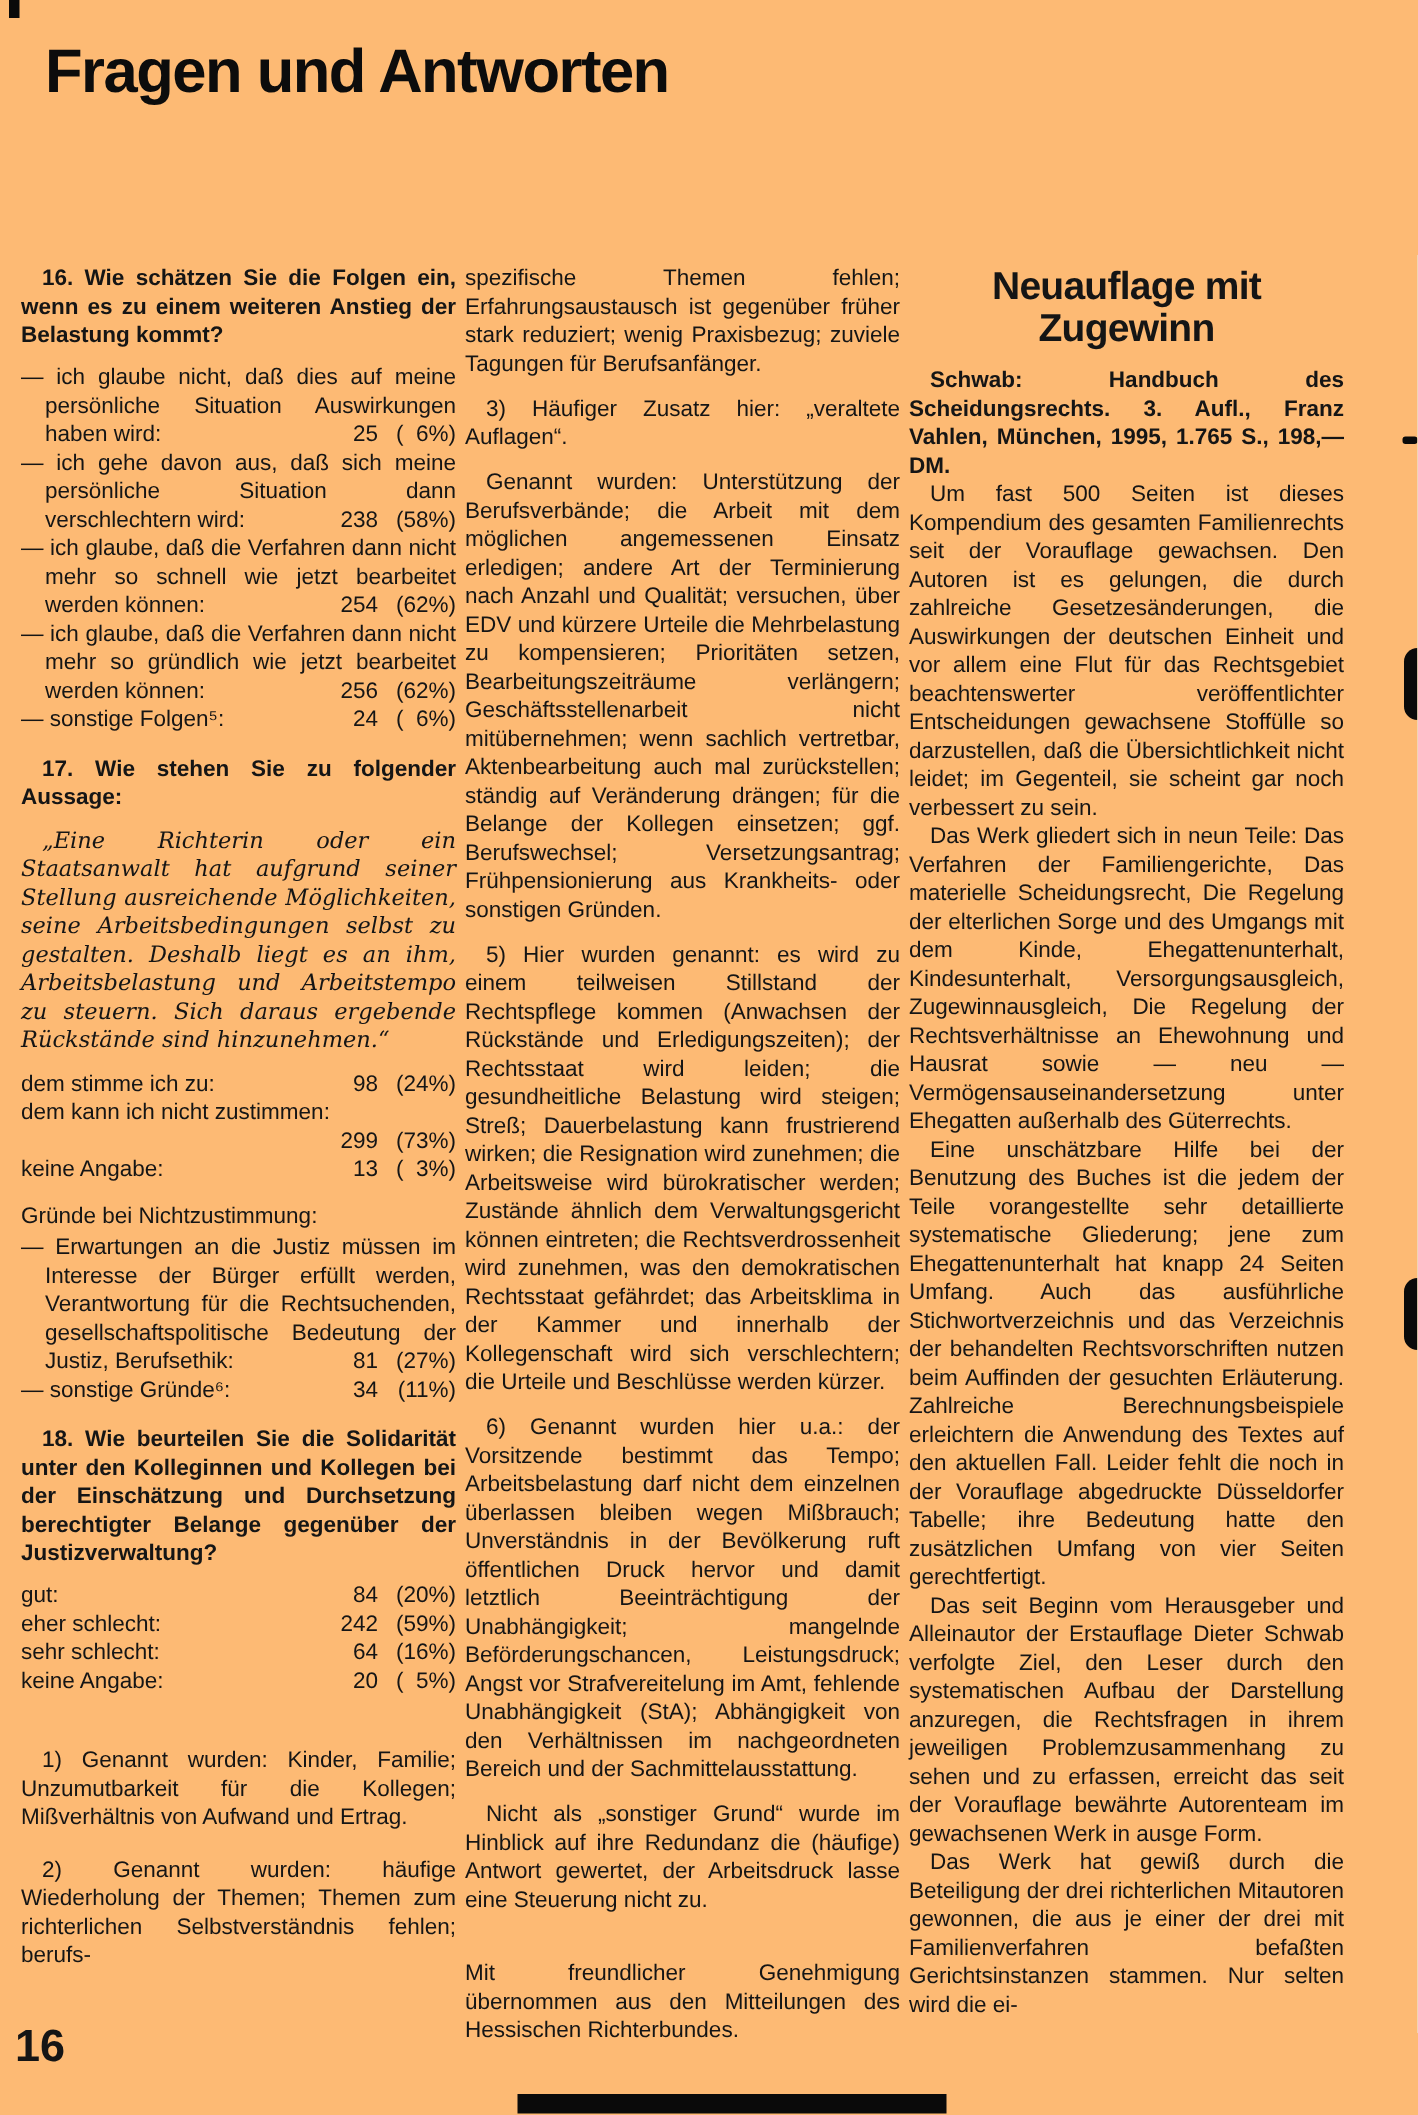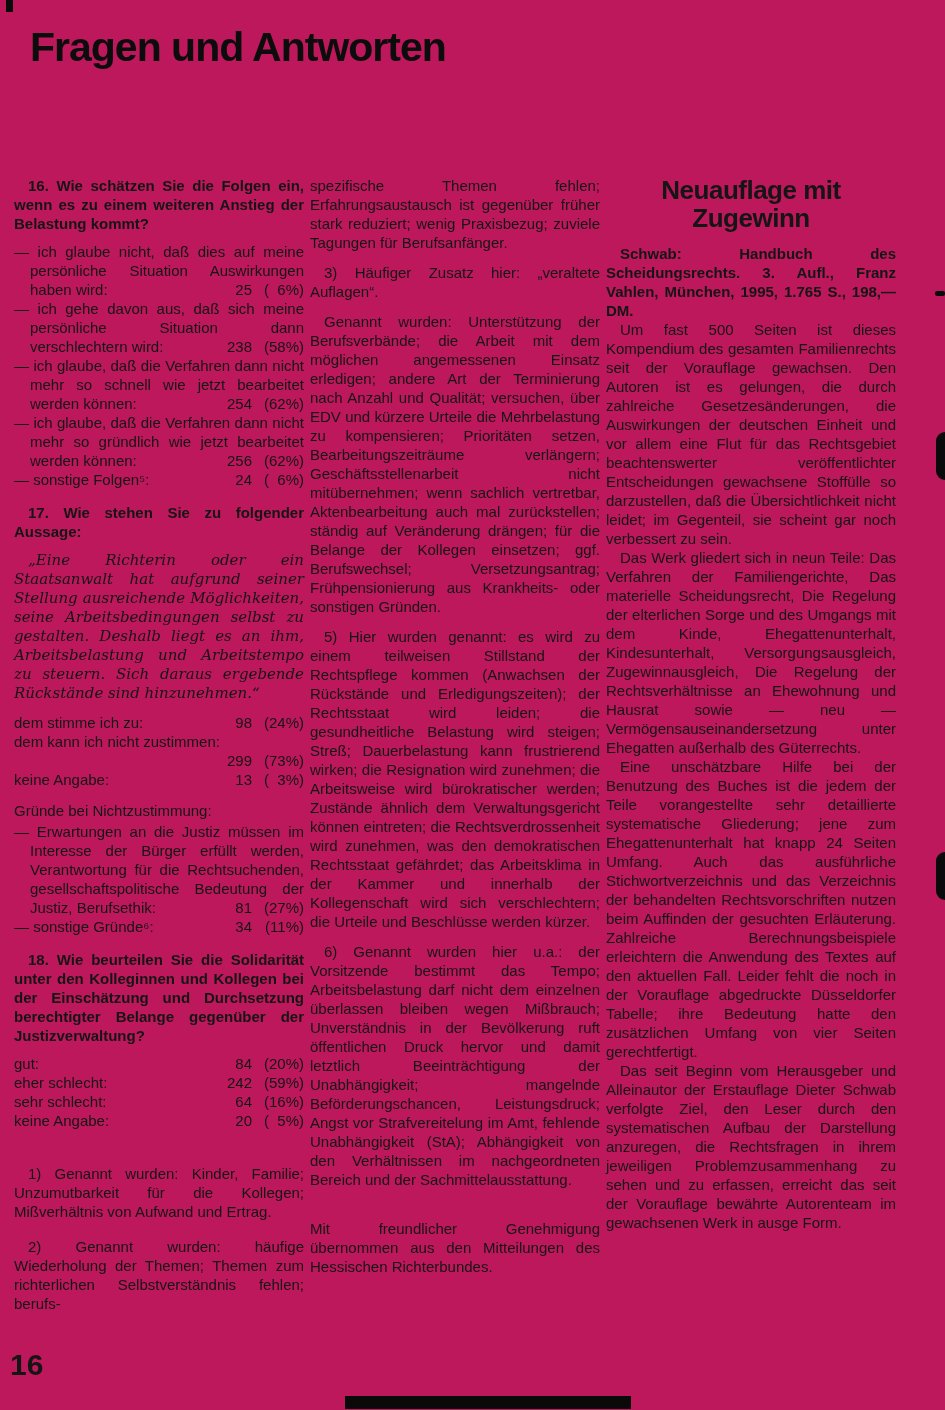--- a/index.html
+++ b/index.html
@@ -1,18 +1,18 @@
 <!DOCTYPE html>
 <html lang="de"><head>
 <meta charset="utf-8">
 <style>
   html,body{margin:0;padding:0;background:#e8e8e8;}
   #page{
     position:relative; width:945px; height:1410px; margin:0 auto;
-    background:#be185d; overflow:hidden; color:#151515;
+    background:#fdba74; overflow:hidden; color:#151515;
     font-family:"Liberation Sans", sans-serif;
   }
   
   #page-title{
     position:absolute; left:30px; top:24px;
     font-size:41px; font-weight:bold; letter-spacing:-1px;
     color:#0c0c0c;
   }
   
   #cols{
@@ -146,30 +146,32 @@
       <p class="fn" style="margin-top:34px">1) Genannt wurden: Kinder, Familie; Unzumutbarkeit für die Kollegen; Mißverhältnis von Aufwand und Ertrag.</p>
       <p class="fn">2) Genannt wurden: häufige Wiederholung der Themen; Themen zum richterlichen Selbstverständnis fehlen; berufs-</p>
     </section>
 
     <section class="col">
       <p class="bp noindent">spezifische Themen fehlen; Erfahrungsaustausch ist gegenüber früher stark reduziert; wenig Praxisbezug; zuviele Tagungen für Berufsanfänger.</p>
       <p class="bp">3) Häufiger Zusatz hier: „veraltete Auflagen“.</p>
       <p class="bp">Genannt wurden: Unterstützung der Berufsverbände; die Arbeit mit dem möglichen angemessenen Einsatz erledigen; andere Art der Terminierung nach Anzahl und Qualität; versuchen, über EDV und kürzere Urteile die Mehrbelastung zu kompensieren; Prioritäten setzen, Bearbeitungszeiträume verlängern; Geschäftsstellenarbeit nicht mitübernehmen; wenn sachlich vertretbar, Aktenbearbeitung auch mal zurückstellen; ständig auf Veränderung drängen; für die Belange der Kollegen einsetzen; ggf. Berufswechsel; Versetzungsantrag; Frühpensionierung aus Krankheits- oder sonstigen Gründen.</p>
       <p class="bp">5) Hier wurden genannt: es wird zu einem teilweisen Stillstand der Rechtspflege kommen (Anwachsen der Rückstände und Erledigungszeiten); der Rechtsstaat wird leiden; die gesundheitliche Belastung wird steigen; Streß; Dauerbelastung kann frustrierend wirken; die Resignation wird zunehmen; die Arbeitsweise wird bürokratischer werden; Zustände ähnlich dem Verwaltungsgericht können eintreten; die Rechtsverdrossenheit wird zunehmen, was den demokratischen Rechtsstaat gefährdet; das Arbeitsklima in der Kammer und innerhalb der Kollegenschaft wird sich verschlechtern; die Urteile und Beschlüsse werden kürzer.</p>
       <p class="bp">6) Genannt wurden hier u.a.: der Vorsitzende bestimmt das Tempo; Arbeitsbelastung darf nicht dem einzelnen überlassen bleiben wegen Mißbrauch; Unverständnis in der Bevölkerung ruft öffentlichen Druck hervor und damit letztlich Beeinträchtigung der Unabhängigkeit; mangelnde Beförderungschancen, Leistungsdruck; Angst vor Strafvereitelung im Amt, fehlende Unabhängigkeit (StA); Abhängigkeit von den Verhältnissen im nachgeordneten Bereich und der Sachmittelausstattung.</p>
+      <p class="bp">Nicht als „sonstiger Grund“ wurde im Hinblick auf ihre Redundanz die (häufige) Antwort gewertet, der Arbeitsdruck lasse eine Steuerung nicht zu.</p>
       <p class="bp noindent credit">Mit freundlicher Genehmigung übernommen aus den Mitteilungen des Hessischen Richterbundes.</p>
     </section>
 
     <section class="col">
       <h2 id="review-heading">Neuauflage mit Zugewinn</h2>
       <p class="citation">Schwab: Handbuch des Scheidungsrechts. 3. Aufl., Franz Vahlen, München, 1995, 1.765 S., 198,— DM.</p>
       <p class="rp">Um fast 500 Seiten ist dieses Kompendium des gesamten Familienrechts seit der Vorauflage gewachsen. Den Autoren ist es gelungen, die durch zahlreiche Gesetzesänderungen, die Auswirkungen der deutschen Einheit und vor allem eine Flut für das Rechtsgebiet beachtenswerter veröffentlichter Entscheidungen gewachsene Stoffülle so darzustellen, daß die Übersichtlichkeit nicht leidet; im Gegenteil, sie scheint gar noch verbessert zu sein.</p>
       <p class="rp">Das Werk gliedert sich in neun Teile: Das Verfahren der Familiengerichte, Das materielle Scheidungsrecht, Die Regelung der elterlichen Sorge und des Umgangs mit dem Kinde, Ehegattenunterhalt, Kindesunterhalt, Versorgungsausgleich, Zugewinnausgleich, Die Regelung der Rechtsverhältnisse an Ehewohnung und Hausrat sowie — neu — Vermögensauseinandersetzung unter Ehegatten außerhalb des Güterrechts.</p>
       <p class="rp">Eine unschätzbare Hilfe bei der Benutzung des Buches ist die jedem der Teile vorangestellte sehr detaillierte systematische Gliederung; jene zum Ehegattenunterhalt hat knapp 24 Seiten Umfang. Auch das ausführliche Stichwortverzeichnis und das Verzeichnis der behandelten Rechtsvorschriften nutzen beim Auffinden der gesuchten Erläuterung. Zahlreiche Berechnungsbeispiele erleichtern die Anwendung des Textes auf den aktuellen Fall. Leider fehlt die noch in der Vorauflage abgedruckte Düsseldorfer Tabelle; ihre Bedeutung hatte den zusätzlichen Umfang von vier Seiten gerechtfertigt.</p>
       <p class="rp">Das seit Beginn vom Herausgeber und Alleinautor der Erstauflage Dieter Schwab verfolgte Ziel, den Leser durch den systematischen Aufbau der Darstellung anzuregen, die Rechtsfragen in ihrem jeweiligen Problemzusammenhang zu sehen und zu erfassen, erreicht das seit der Vorauflage bewährte Autorenteam im gewachsenen Werk in ausge Form.</p>
+      <p class="rp">Das Werk hat gewiß durch die Beteiligung der drei richterlichen Mitautoren gewonnen, die aus je einer der drei mit Familienverfahren befaßten Gerichtsinstanzen stammen. Nur selten wird die ei-</p>
     </section>
 
   </div>
 
   <div id="page-number">16</div>
 
   <div class="mark" id="mark-topleft"></div>
   <div class="mark" id="mark-edge-dash"></div>
   <div class="mark" id="mark-edge-1"></div>
   <div class="mark" id="mark-edge-2"></div>

